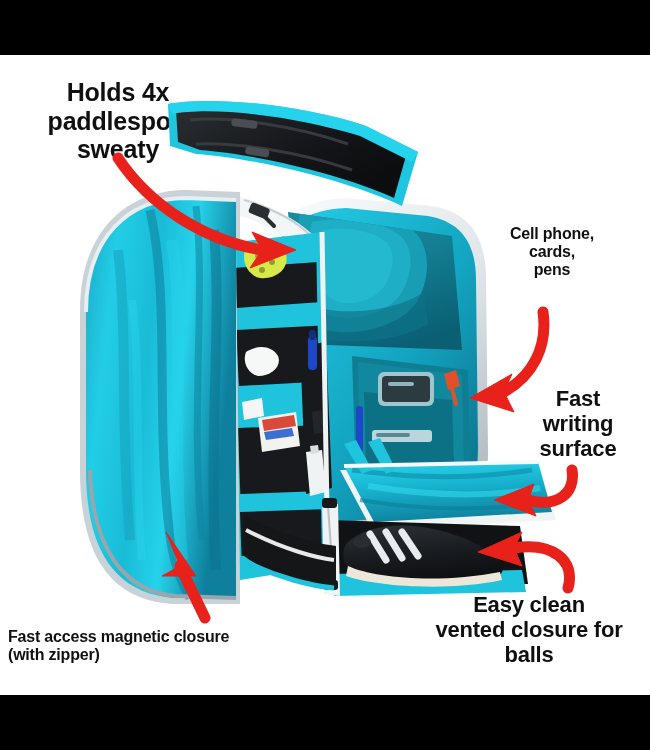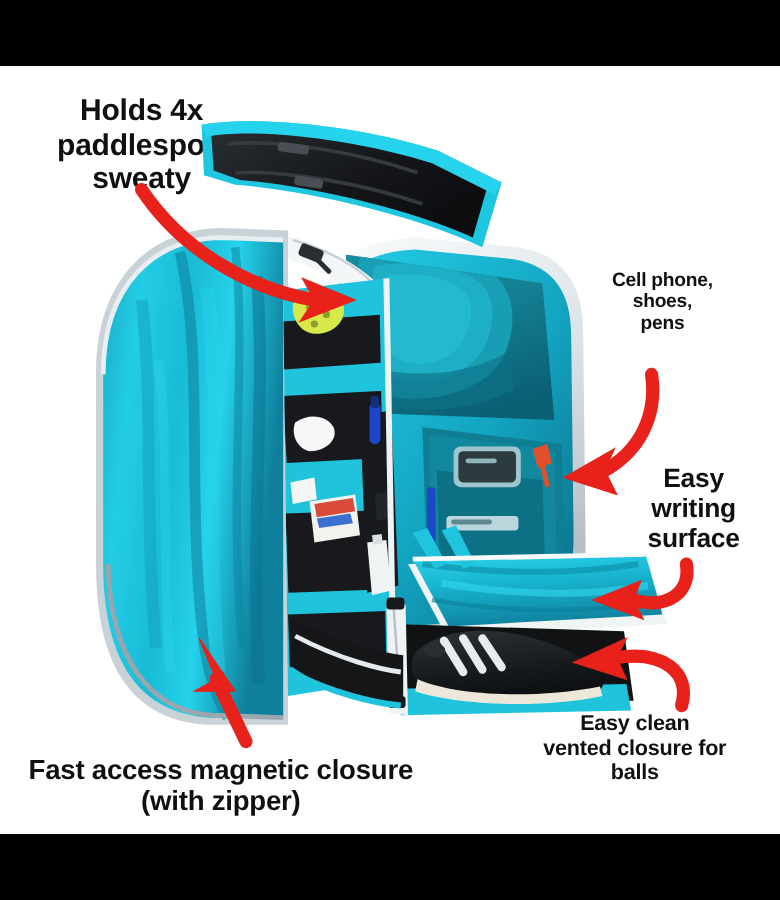--- a/index.html
+++ b/index.html
@@ -9,22 +9,22 @@
 
   .bar{position:absolute;left:0;width:650px;background:#000000;}
   #bar-top{top:0;height:55px;}
   #bar-bottom{bottom:0;height:55px;}
 
   .label{position:absolute;color:#101010;font-weight:bold;
          line-height:1.14;letter-spacing:-0.2px;}
   #label-balls{left:28px;top:78px;width:180px;text-align:center;font-size:25px;}
   #label-phone{left:462px;top:225px;width:180px;text-align:center;font-size:16px;}
   #label-writing{left:512px;top:386px;width:132px;text-align:center;font-size:22px;}
-  #label-vent{left:408px;top:592px;width:242px;text-align:center;font-size:18px;}
-  #label-magnet{left:8px;top:628px;width:352px;text-align:center;font-size:23px;}
+  #label-vent{left:408px;top:592px;width:242px;text-align:center;font-size:22px;}
+  #label-magnet{left:8px;top:628px;width:352px;text-align:left;font-size:16px;}
 
   svg.layer{position:absolute;left:0;top:0;width:650px;height:750px;overflow:visible;}
   #photo-layer{z-index:2;}
   #arrow-layer{z-index:6;}
 </style>
 </head>
 <body>
 
 <div id="stage">
 
@@ -260,26 +260,26 @@
   </svg>
 
   <div class="label" id="label-balls">
     <div>Holds 4x</div>
     <div>paddlesport</div>
     <div>sweaty</div>
   </div>
 
   <div class="label" id="label-phone">
     <div>Cell phone,</div>
-    <div>shoes,</div>
+    <div>cards,</div>
     <div>pens</div>
   </div>
 
   <div class="label" id="label-writing">
-    <div>Easy</div>
+    <div>Fast</div>
     <div>writing</div>
     <div>surface</div>
   </div>
 
   <div class="label" id="label-vent">
     <div>Easy clean</div>
     <div>vented closure for</div>
     <div>balls</div>
   </div>
 

